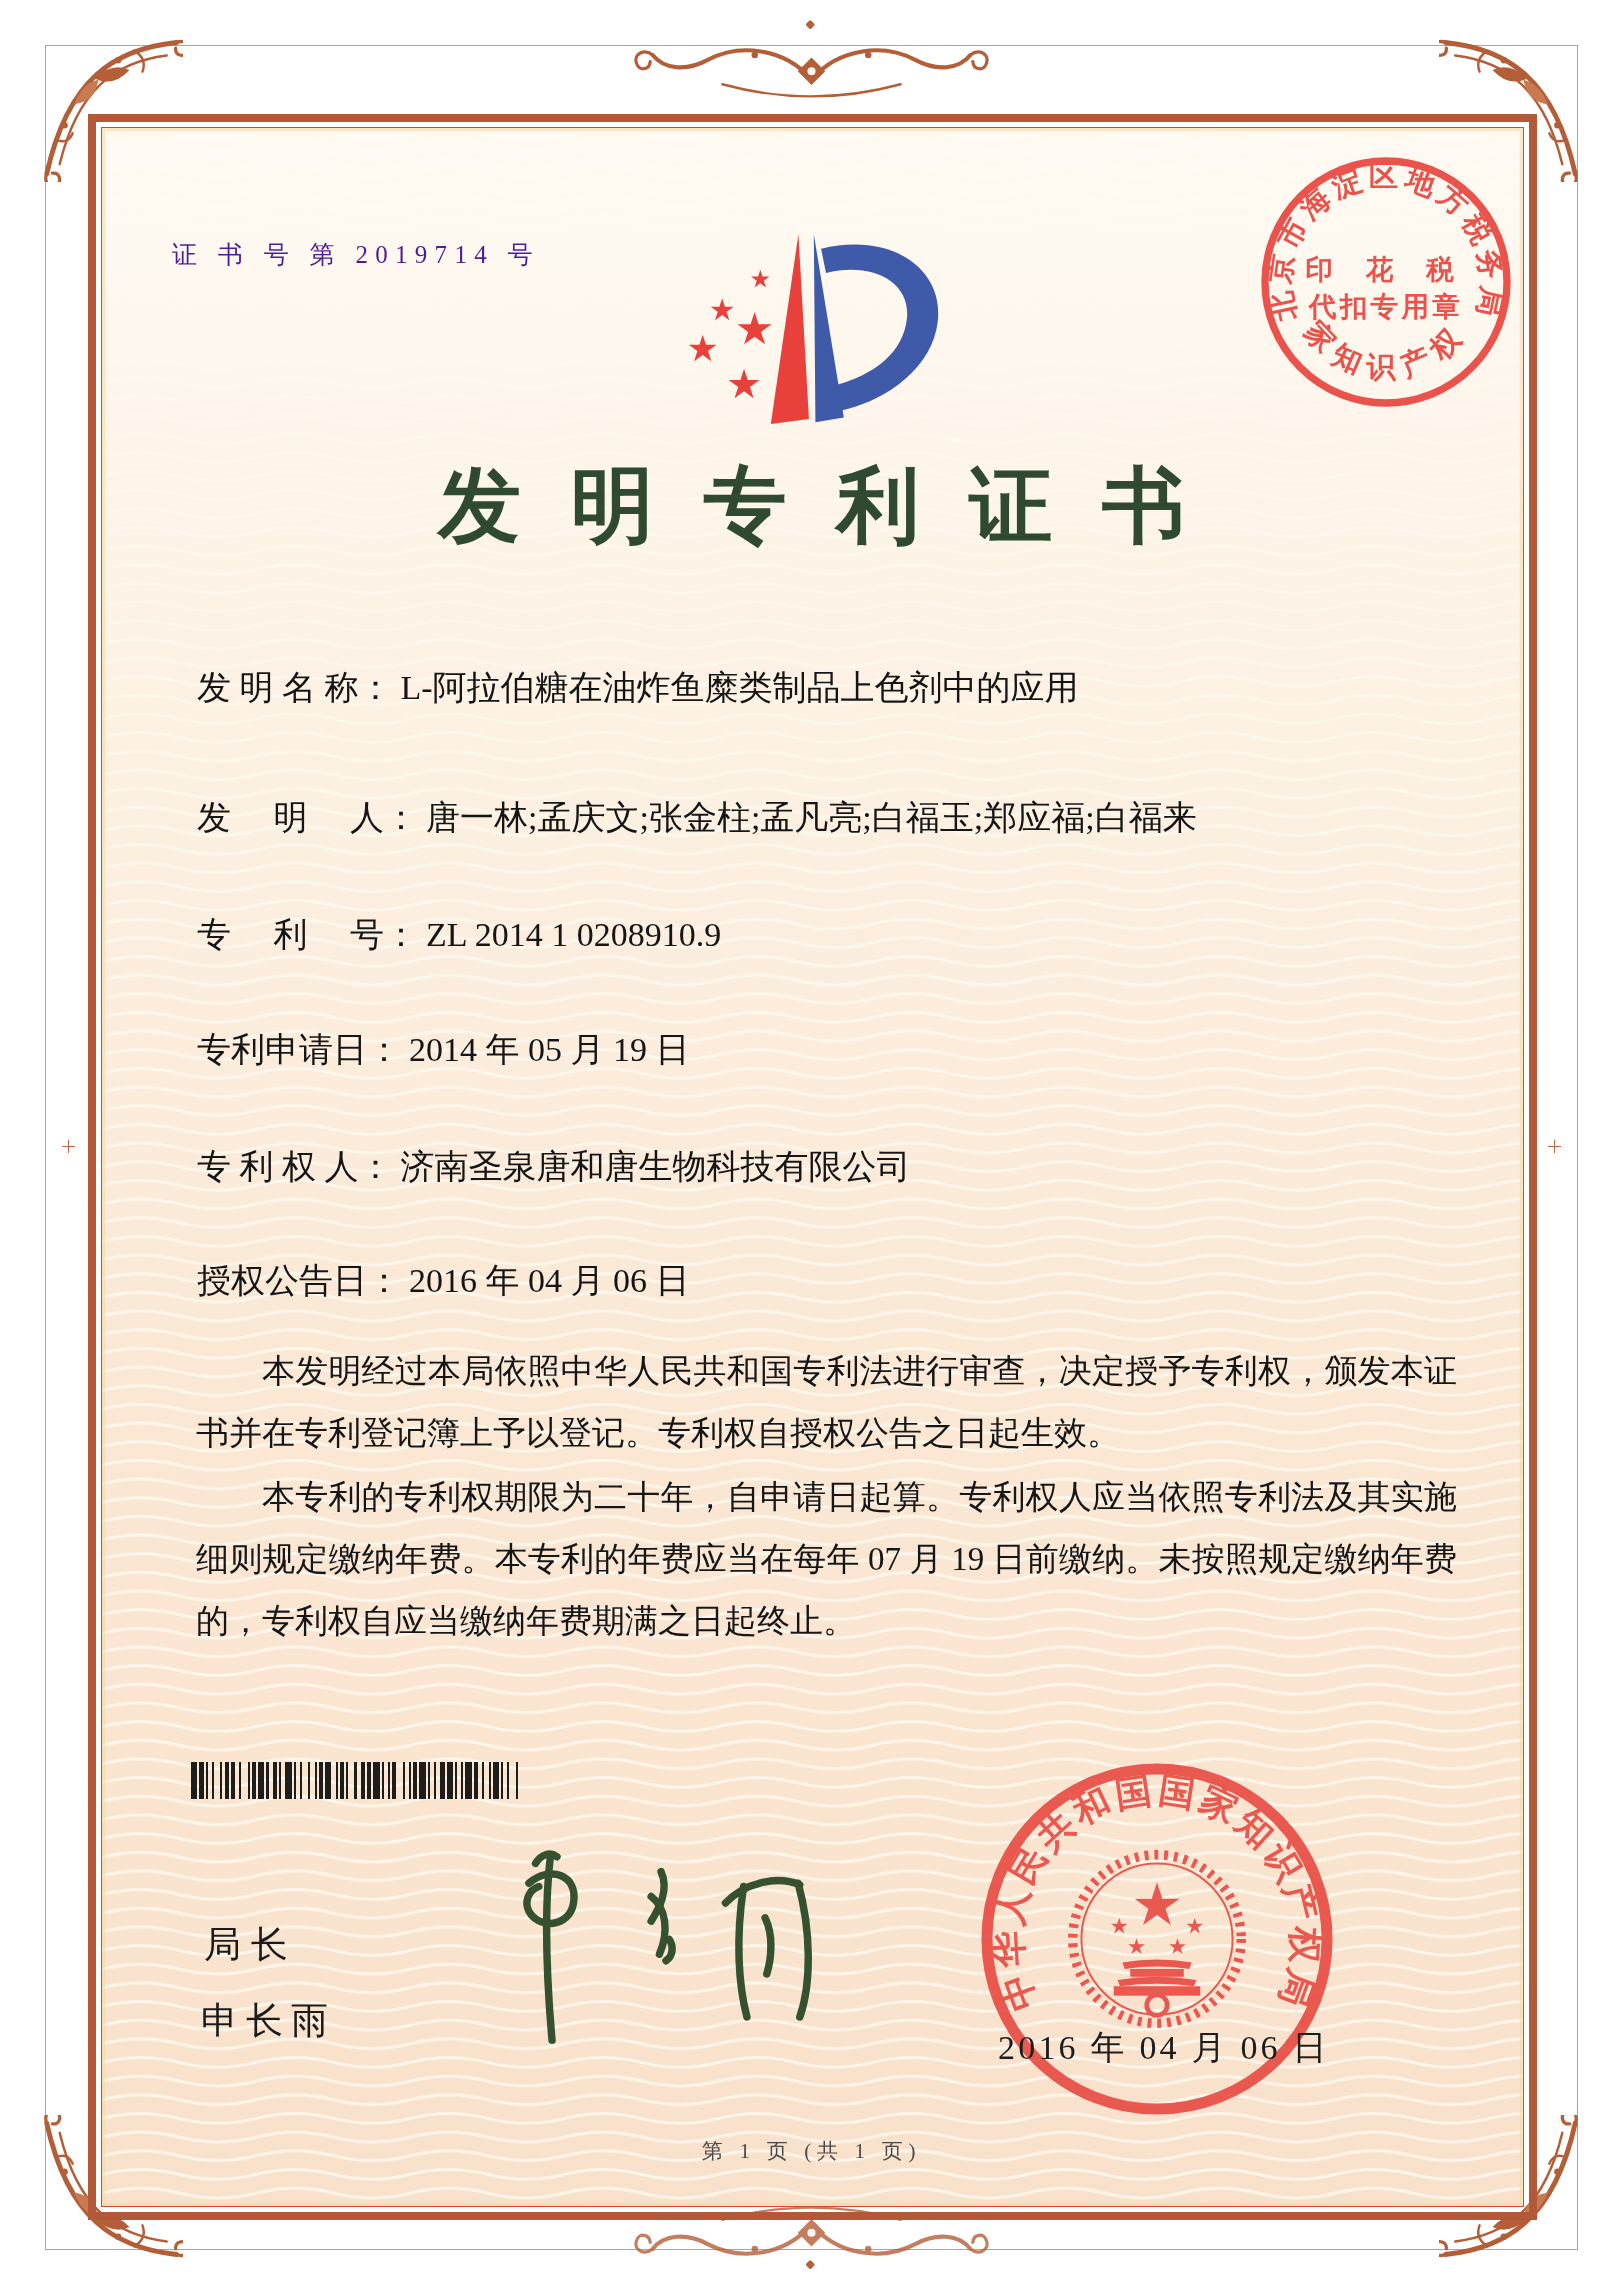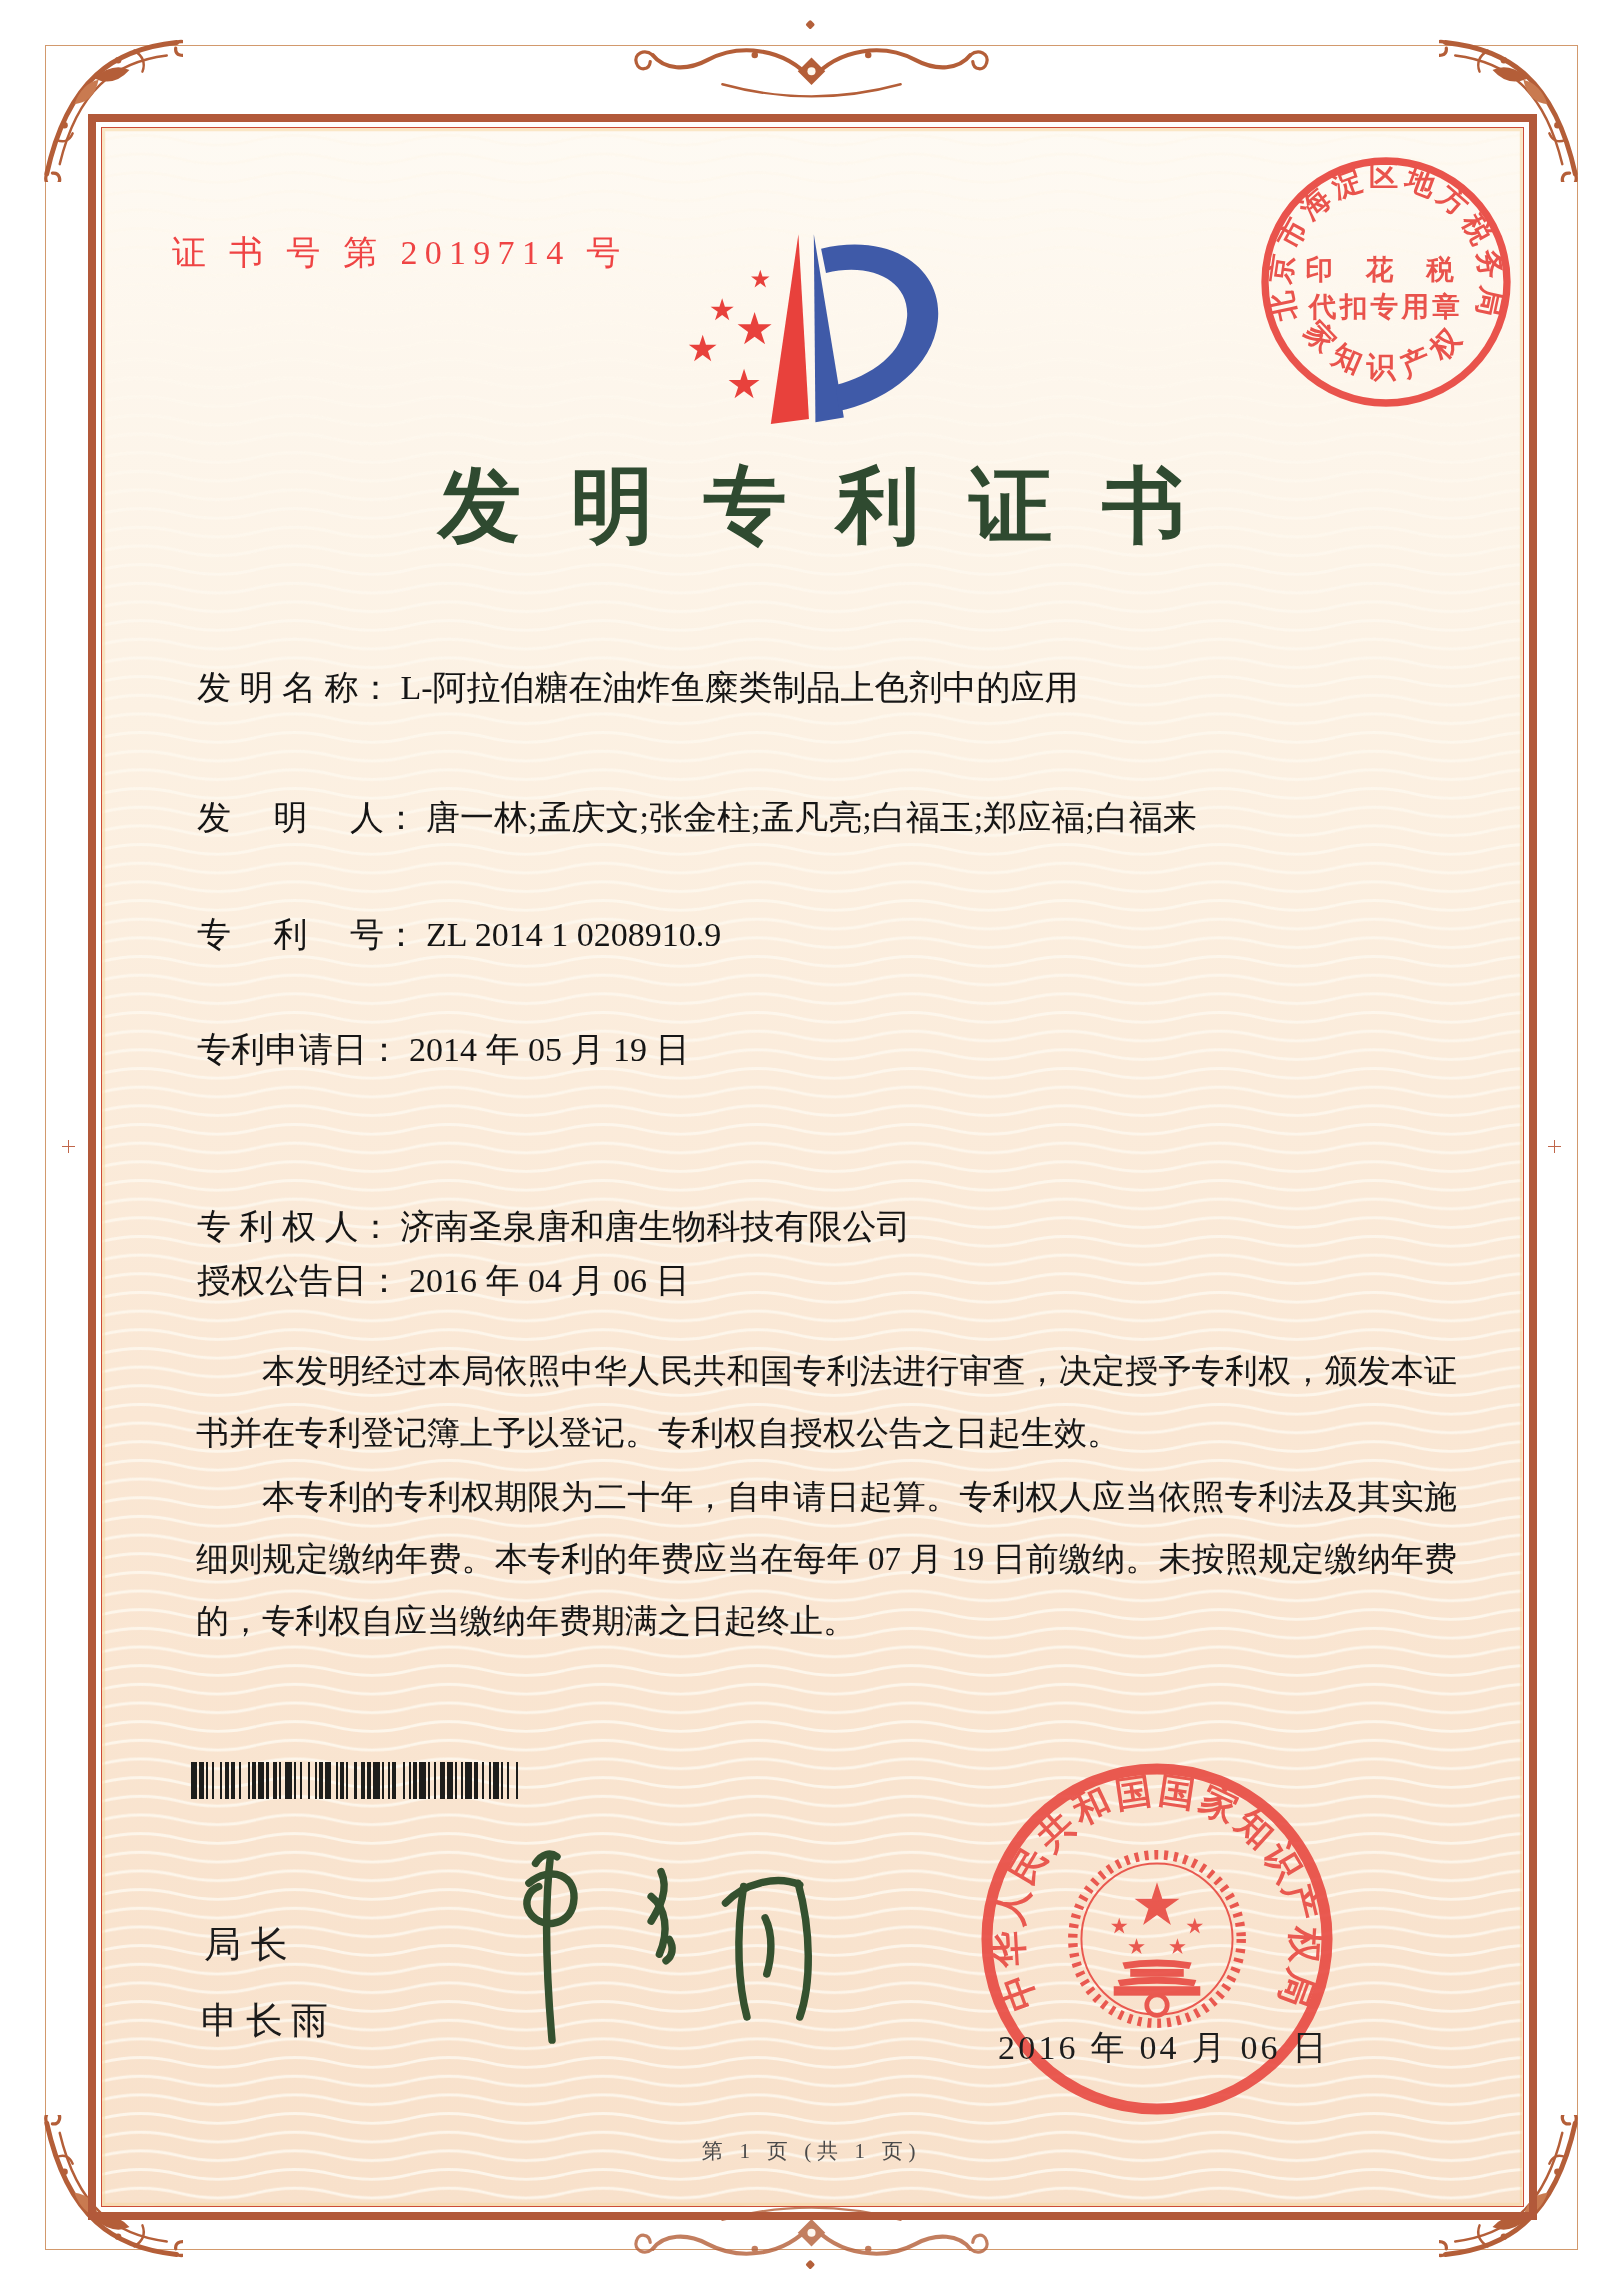--- a/index.html
+++ b/index.html
@@ -30,21 +30,21 @@
   .regmark:before,.regmark:after{content:"";position:absolute;background:#c0664a;}
   .regmark:before{left:5.7px;top:0;width:1.6px;height:13px;}
   .regmark:after{left:0;top:5.7px;width:13px;height:1.6px;}
   .regmark-left{left:62px;top:1140px;}
   .regmark-right{left:1548px;top:1140px;}
   .regdot{position:absolute;width:6.5px;height:6.5px;border-radius:1.6px;background:#b4603a;transform:rotate(45deg);}
   .regdot-top{left:807px;top:21px;}
   .regdot-bottom{left:807px;top:2261px;}
 
   
-  .cert-no{position:absolute;left:172px;top:230px;font-size:34px;letter-spacing:7.3px;color:#ef4444;}
+  .cert-no{position:absolute;left:172px;top:238px;font-size:25px;letter-spacing:7.3px;color:#4c1d95;}
   .logo{position:absolute;left:667px;top:226px;width:292px;height:211px;}
   .tax-stamp{position:absolute;left:1252px;top:148px;width:268px;height:268px;opacity:.92;}
   .title{position:absolute;left:0;right:0;top:451px;text-align:center;font-size:83px;font-weight:bold;
          color:#2f4a30;letter-spacing:.6em;text-indent:.6em;white-space:nowrap;}
 
   .field-row{position:absolute;left:197px;width:1298px;font-size:34px;color:#151515;white-space:nowrap;}
   .field-label{display:inline-block;}
   .field-value{display:inline-block;margin-left:8px;}
 
   .body-text{position:absolute;left:196px;top:1340px;width:1261px;color:#161616;}
@@ -174,21 +174,21 @@
   </div>
   <div class="field-row" style="top:795px">
     <span class="field-label">发　 明　 人：</span><span class="field-value">唐一林;孟庆文;张金柱;孟凡亮;白福玉;郑应福;白福来</span>
   </div>
   <div class="field-row" style="top:912px">
     <span class="field-label">专　 利　 号：</span><span class="field-value">ZL 2014 1 0208910.9</span>
   </div>
   <div class="field-row" style="top:1027px">
     <span class="field-label">专利申请日：</span><span class="field-value">2014 年 05 月 19 日</span>
   </div>
-  <div class="field-row" style="top:1204px">
+  <div class="field-row" style="top:1144px">
     <span class="field-label">专 利 权 人：</span><span class="field-value">济南圣泉唐和唐生物科技有限公司</span>
   </div>
   <div class="field-row" style="top:1258px">
     <span class="field-label">授权公告日：</span><span class="field-value">2016 年 04 月 06 日</span>
   </div>
 
   <div class="body-text">
     <p>本发明经过本局依照中华人民共和国专利法进行审查，决定授予专利权，颁发本证书并在专利登记簿上予以登记。专利权自授权公告之日起生效。</p>
     <p>本专利的专利权期限为二十年，自申请日起算。专利权人应当依照专利法及其实施细则规定缴纳年费。本专利的年费应当在每年 07 月 19 日前缴纳。未按照规定缴纳年费的，专利权自应当缴纳年费期满之日起终止。</p>
   </div>

